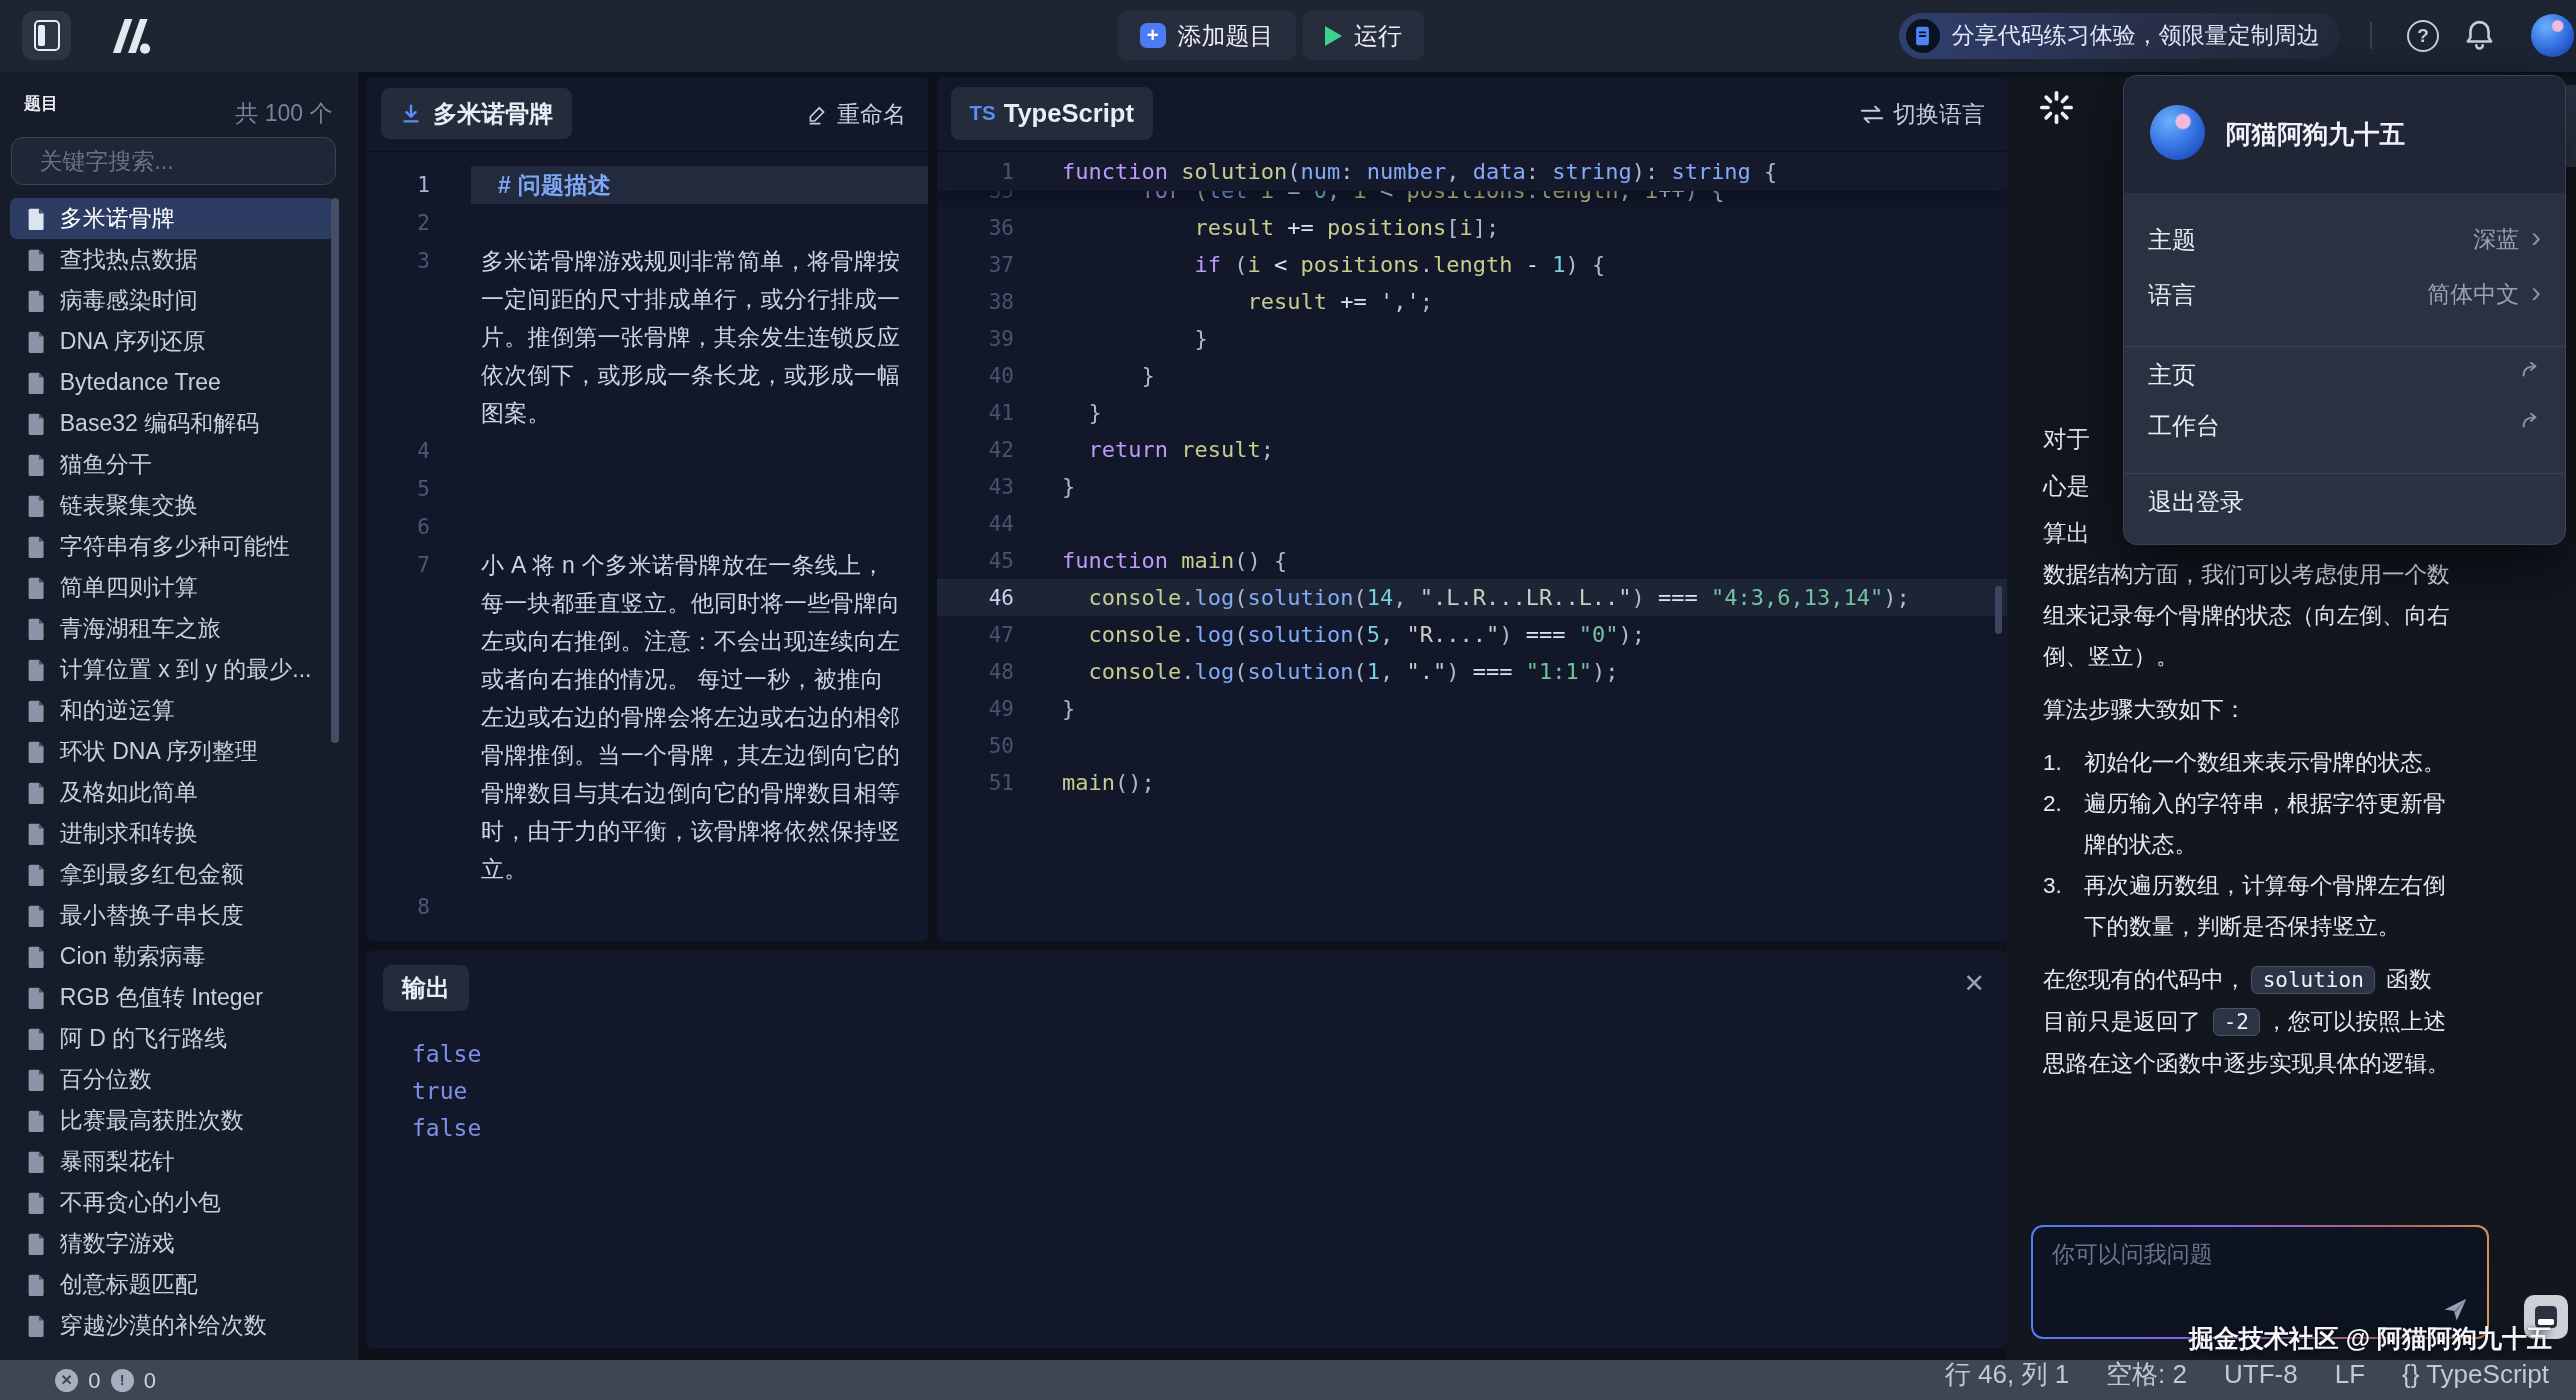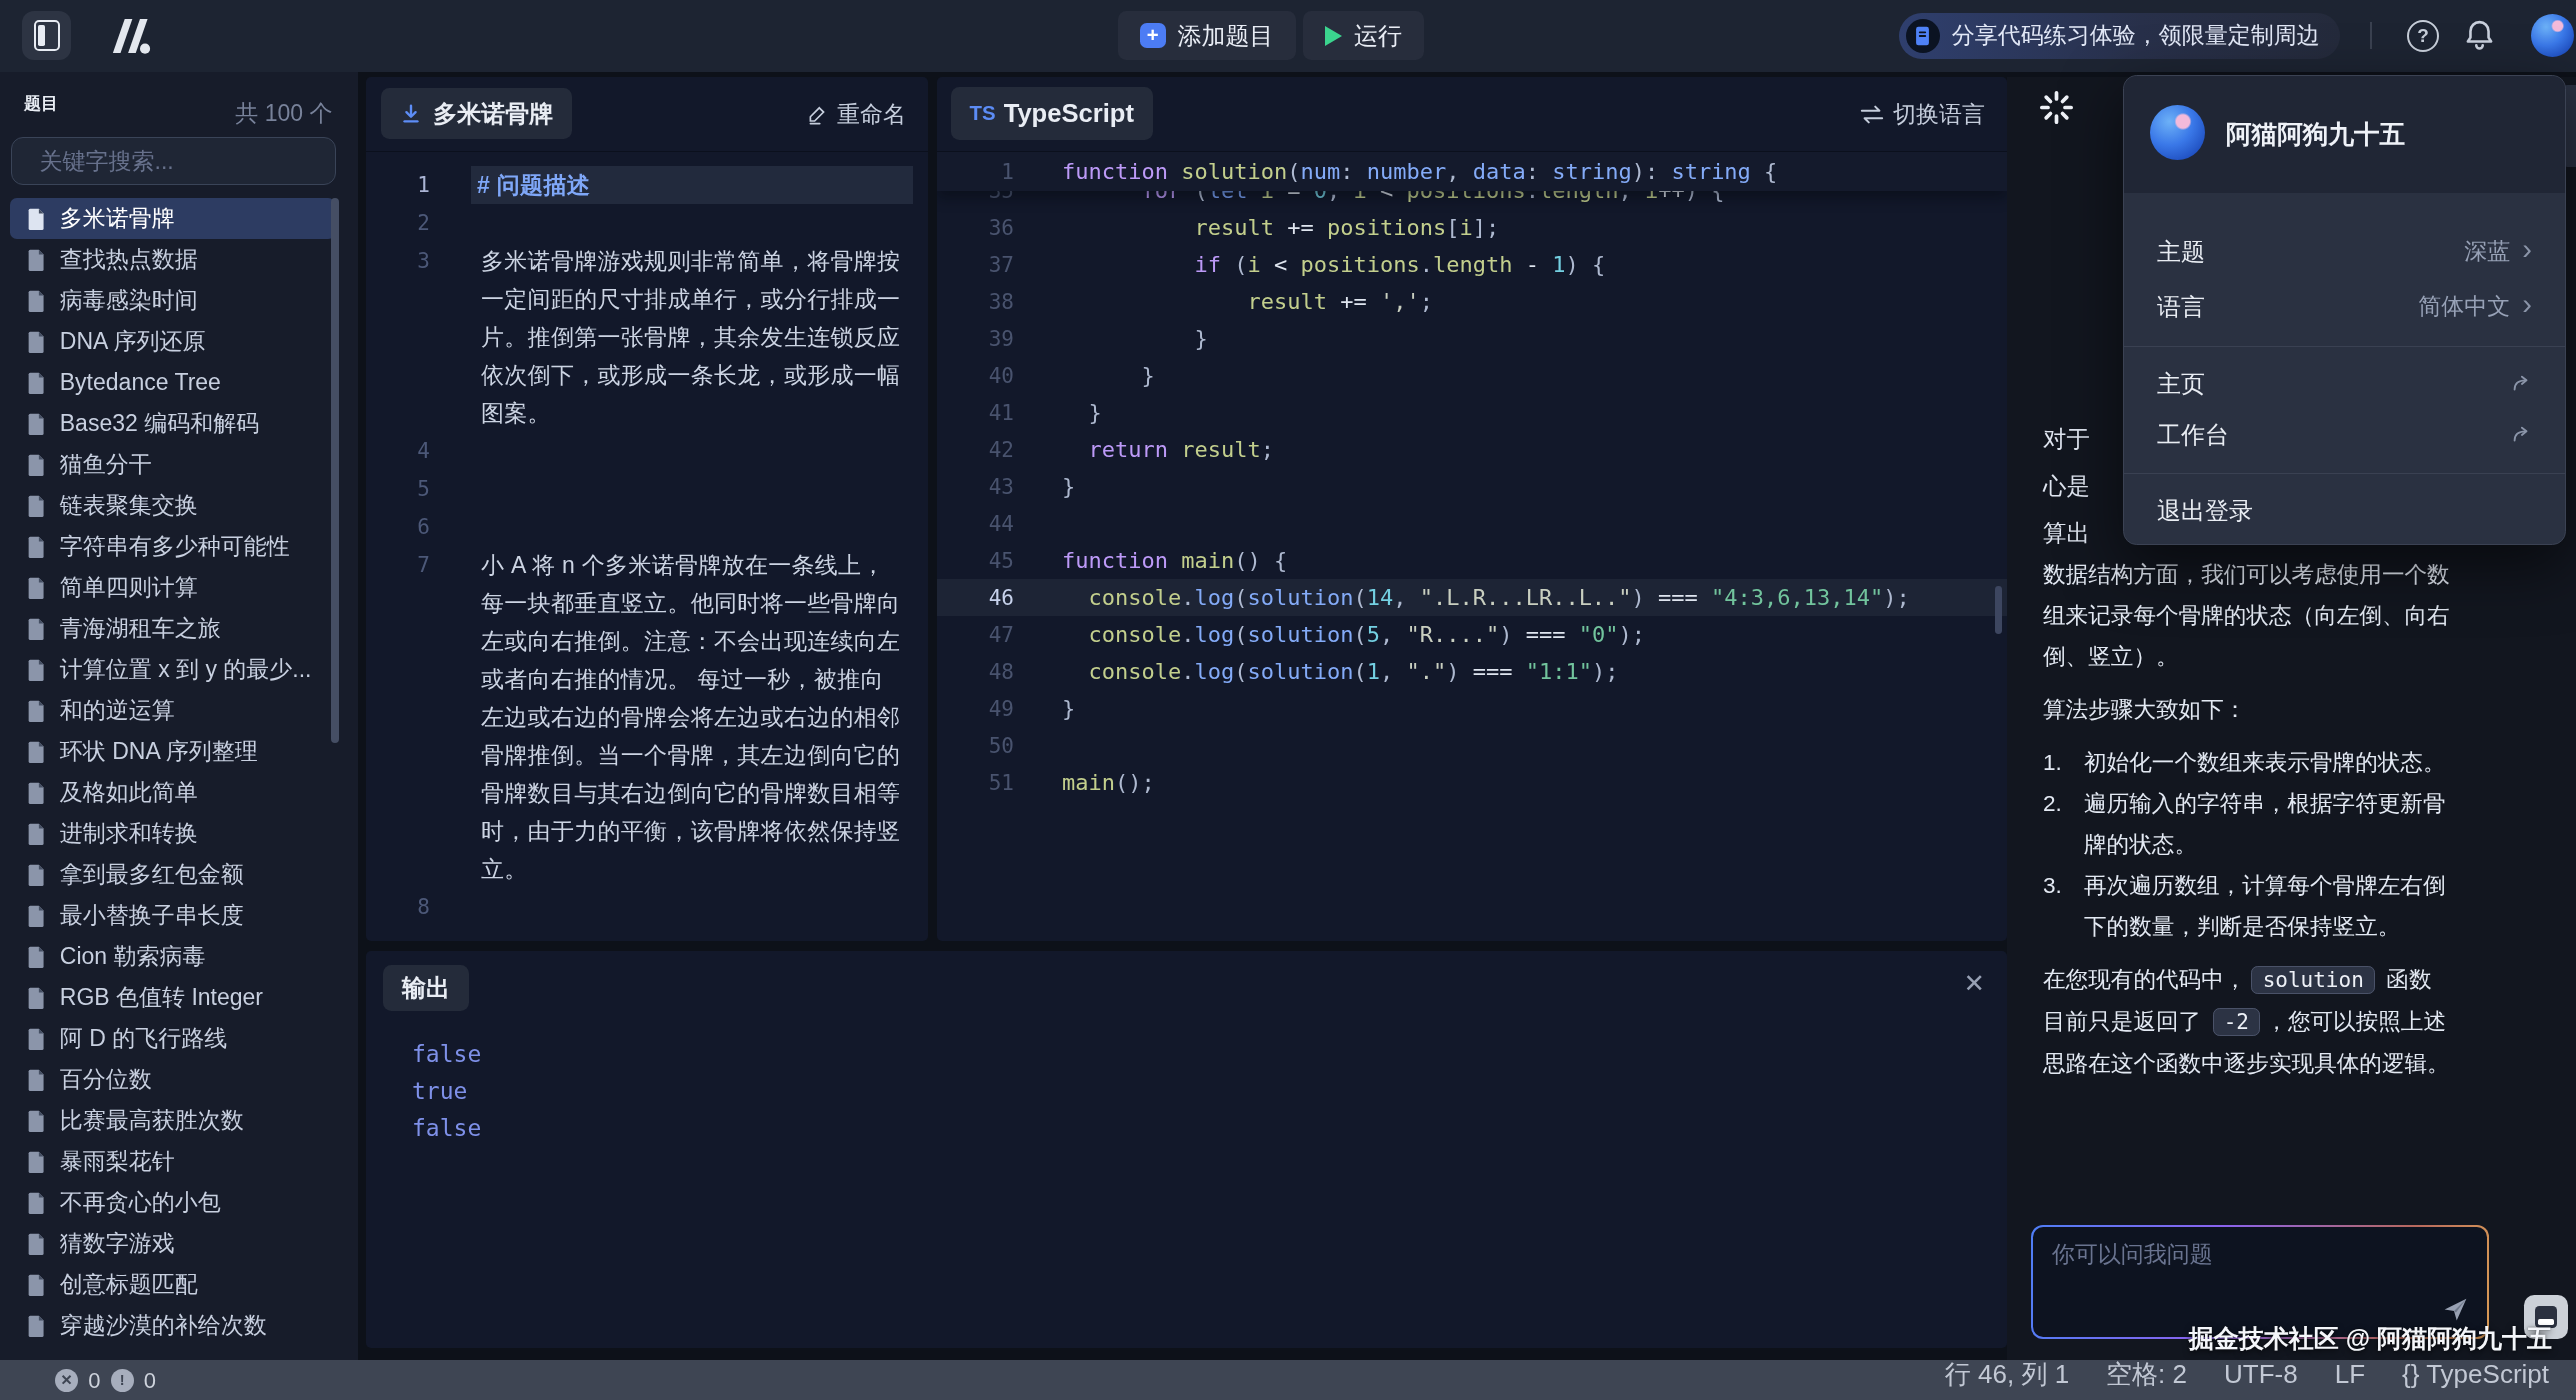--- a/index.html
+++ b/index.html
@@ -63,21 +63,21 @@
               font-size:23px;color:#c5cddc;}
 
   
   #panel-desc{left:366px;top:77px;width:562px;height:864px;}
   #desc-body{position:absolute;left:0;top:89px;right:0;bottom:0;overflow:hidden;}
   .drow{display:flex;}
   .dln{flex:0 0 64px;text-align:right;color:#4c5878;font-family:"DejaVu Sans Mono",monospace;font-size:21px;line-height:38px;}
   .dtxt{flex:0 0 426px;margin-left:51px;font-size:23px;line-height:38px;color:#ccd4e3;letter-spacing:0.3px;
         word-break:break-all;min-height:38px;}
   .drow.h .dln{color:#aab4d4;}
-  .drow.h .dtxt{background:#222a3d;color:#7fa7f8;font-weight:bold;margin-left:41px;padding-left:6px;flex-basis:436px;}
+  .drow.h .dtxt{background:#222a3d;color:#7fa7f8;font-weight:bold;margin-left:41px;padding-left:27px;flex-basis:436px;}
 
   
   #panel-editor{left:937px;top:77px;width:1070px;height:864px;}
   #ed-tab{left:13.6px;top:10.2px;height:53px;gap:8px;}
   .ts-badge{font-size:20.4px;font-weight:bold;color:#5c8cf5;}
   #ed-tab .t-label{font-size:25.6px;}
   #code-body{position:absolute;left:0;top:75px;right:0;bottom:0;overflow:hidden;}
   #sticky{position:absolute;left:0;top:0;right:0;height:39px;background:#141a2c;z-index:3;
           box-shadow:0 6.8px 12px rgba(5,8,16,.45);display:flex;align-items:center;}
   #code-lines{position:absolute;left:0;top:20.4px;right:0;}
@@ -127,21 +127,21 @@
   #sliver{position:absolute;left:2559px;top:85px;width:25.6px;height:82px;border-radius:8.5px;background:#2b3243;z-index:5;}
   #menu{position:absolute;left:2123px;top:75px;width:443px;height:470px;border-radius:13.6px;background:#2a3141;
         border:0.9px solid #3b4253;box-shadow:0 20.4px 60px rgba(0,0,0,.55);z-index:20;box-sizing:border-box;overflow:hidden;}
   #menu-head{position:relative;height:117px;background:#202635;}
   #menu-avatar{position:absolute;left:25.6px;top:29px;width:55px;height:55px;border-radius:50%;
       background:radial-gradient(circle at 60% 30%,#f3bada 0 13%,transparent 17%),
                  radial-gradient(circle at 35% 30%,#6db1f7,#3a78e8 45%,#1f4fc0 80%);}
   #menu-name{position:absolute;left:102px;top:0;height:117px;display:flex;align-items:center;
              font-size:25.6px;font-weight:bold;color:#eff2f8;}
   .menu-body{padding-top:31px;}
-  .mrow{height:55px;display:flex;align-items:center;justify-content:space-between;padding:0 33px;}
+  .mrow{height:55px;display:flex;align-items:flex-start;justify-content:space-between;padding:0 24px;}
   .mrow .ml{font-size:24px;color:#e9edf3;}
   .mrow .mr{display:flex;align-items:center;gap:12px;font-size:23px;color:#97a1b6;}
   .chev{font-size:29px;color:#8a94a8;line-height:1;margin-top:-3.4px;}
   .msep{height:0.9px;background:#3a4152;margin:12px 0;}
   .mrow.link{height:51px;}
   .mrow.logout{height:51px;}
 
   
   #bottombar{position:absolute;left:0;top:1360px;width:2576px;height:41px;background:#3e4553;z-index:15;}
   #bb-left{position:absolute;left:55px;top:0;height:41px;display:flex;align-items:center;gap:10.2px;

